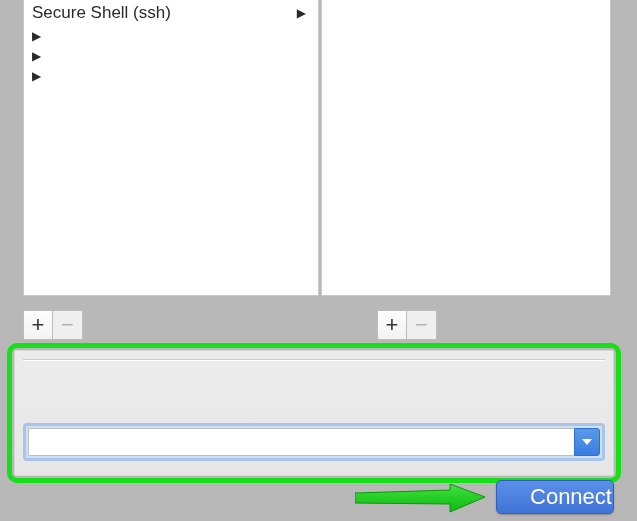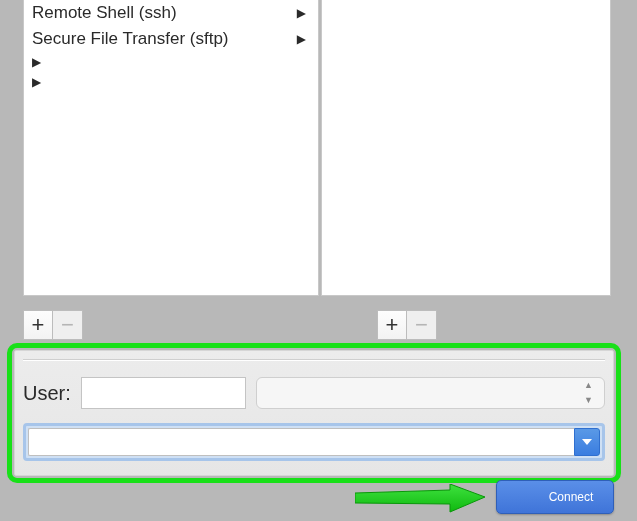--- a/index.html
+++ b/index.html
@@ -182,21 +182,21 @@
   .connect-btn {
     position: absolute;
     right: 23px;
     top: 480px;
     width: 118px;
     height: 34px;
     background: linear-gradient(#5a8fe8,#3f74d8);
     border: 1px solid #2f5fb8;
     border-radius: 5px;
     color: #fff;
-    font-size: 12px;
+    font-size: 22px;
     display: flex;
     align-items: center;
     justify-content: center;
     cursor: pointer;
     box-shadow: 0 1px 2px rgba(0,0,0,0.25);
     padding-left: 32px;
   }
 
   .arrow-annotation {
     position: absolute;
@@ -206,25 +206,24 @@
     height: 30px;
     pointer-events: none;
   }
 </style>
 </head>
 <body>
 
 <div class="lists">
   <div class="listbox left">
     <div class="list-item">
-      <span>Remote Shell (ssh)</span>
-      <span class="arrow">▶</span>
-    </div>
-    <div class="list-item">
-      <span>Secure File Transfer (sftp)</span>
+      <span>Secure Shell (ssh)</span>
+      <span class="arrow">▶</span>
+    </div>
+    <div class="list-item">
       <span class="arrow">▶</span>
     </div>
     <div class="list-item">
       <span class="arrow">▶</span>
     </div>
     <div class="list-item">
       <span class="arrow">▶</span>
     </div>
   </div>
   <div class="listbox"></div>
@@ -244,30 +243,20 @@
         <span>+</span>
       </div>
     <div class="sq-btn disabled">
         <span>−</span>
       </div>
   </div>
 </div>
 
 <div class="form-area">
   <div class="divider"></div>
-  <div class="user-row">
-    <span class="user-label">User:</span>
-    <input class="user-input" type="text" value="" style="">
-    <div class="stepper">
-      <div class="updown">
-        <span>▲</span>
-        <span>▼</span>
-      </div>
-    </div>
-  </div>
   <div class="combo-wrap">
     <input class="combo-input" type="text" value="" style="">
     <div class="combo-btn">
       <svg viewBox="0 0 10 10">
           <polygon points="0,2 10,2 5,8" fill="#fff"></polygon>
         </svg>
     </div>
   </div>
 </div>
 

